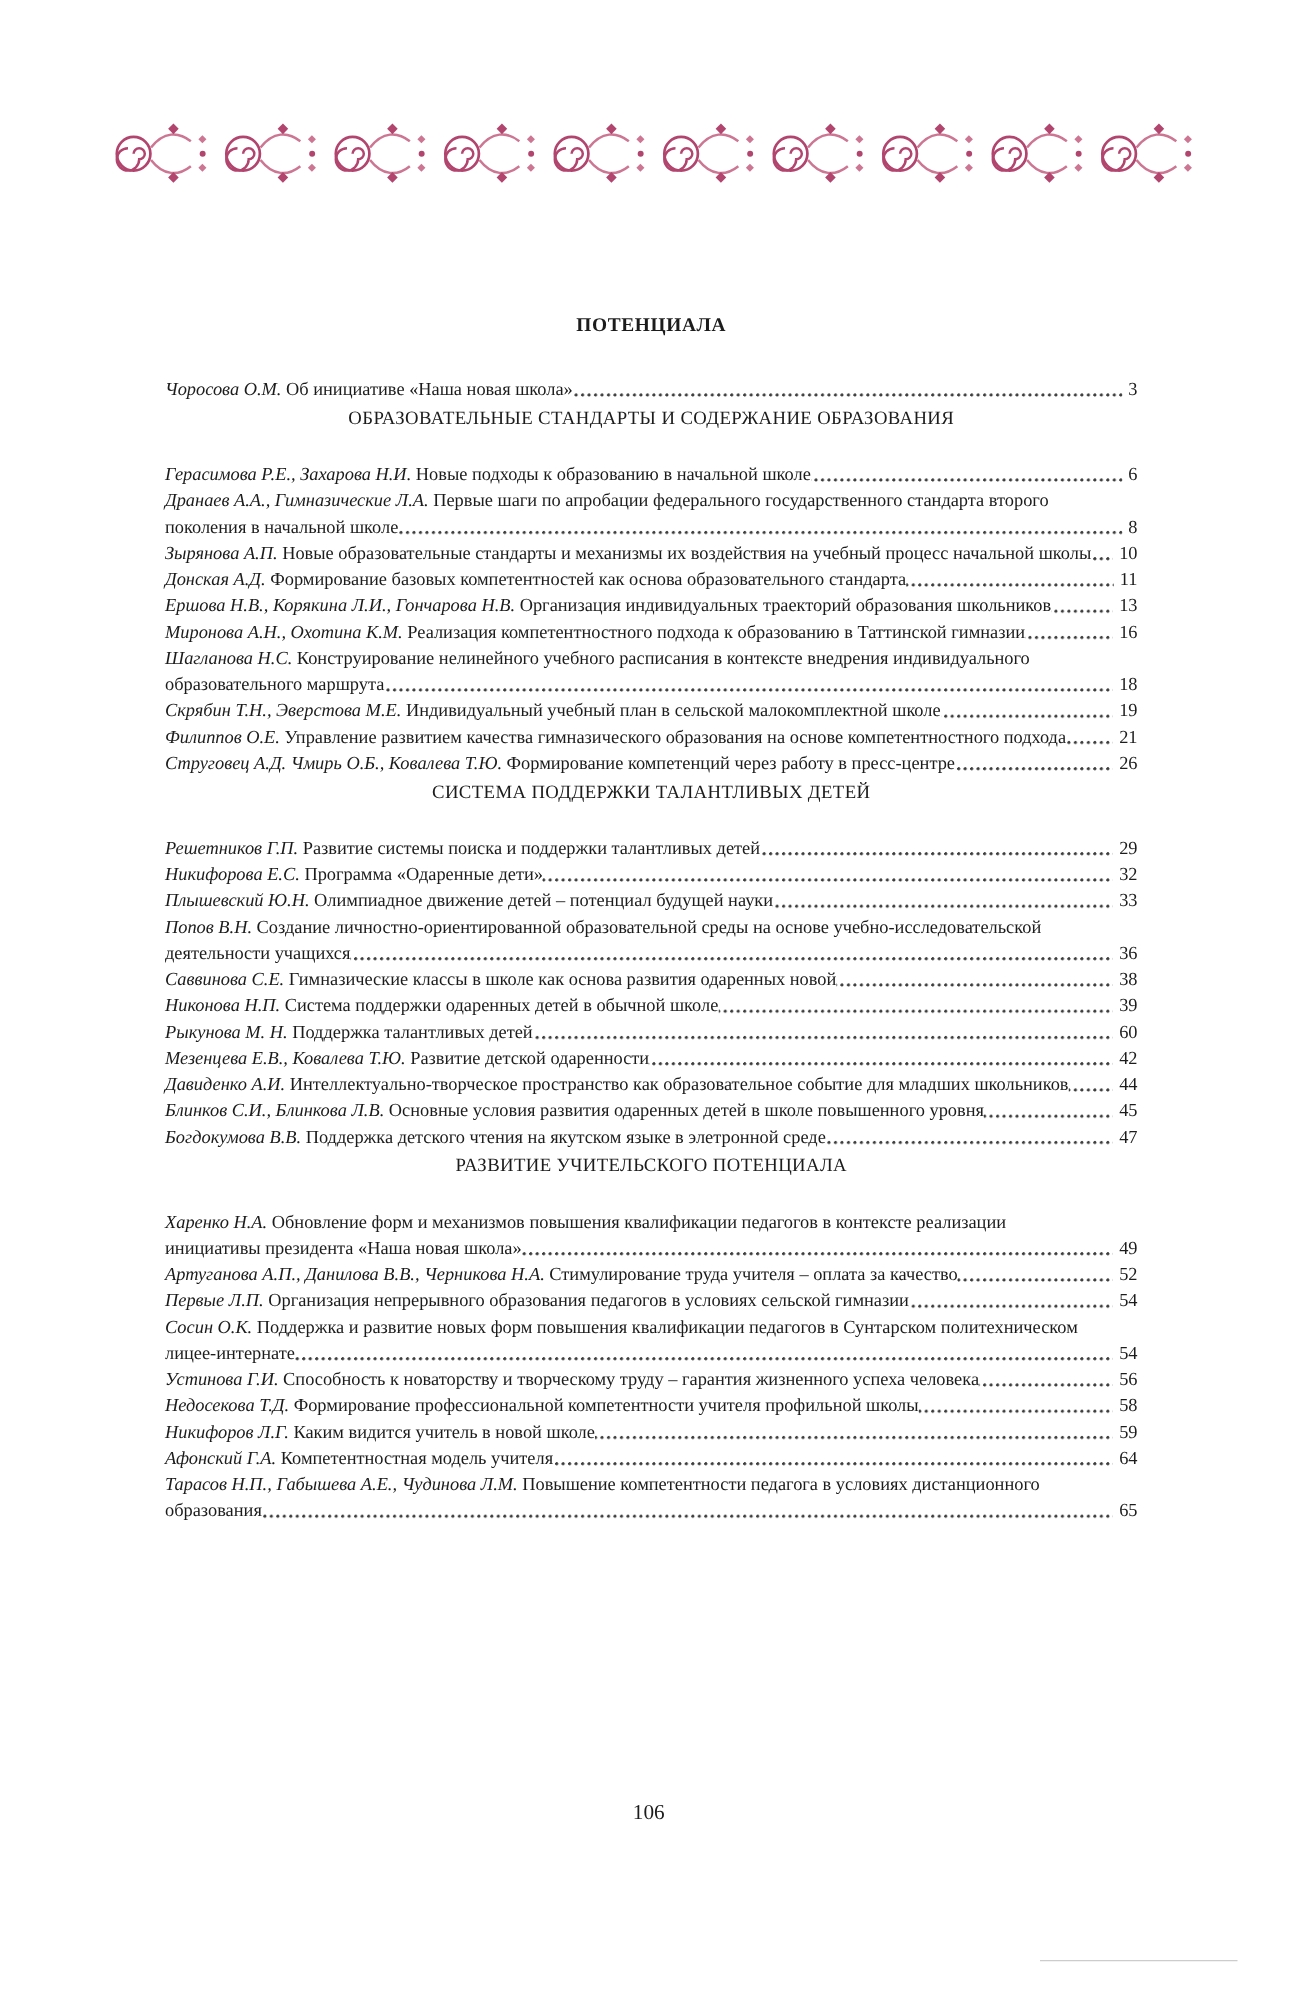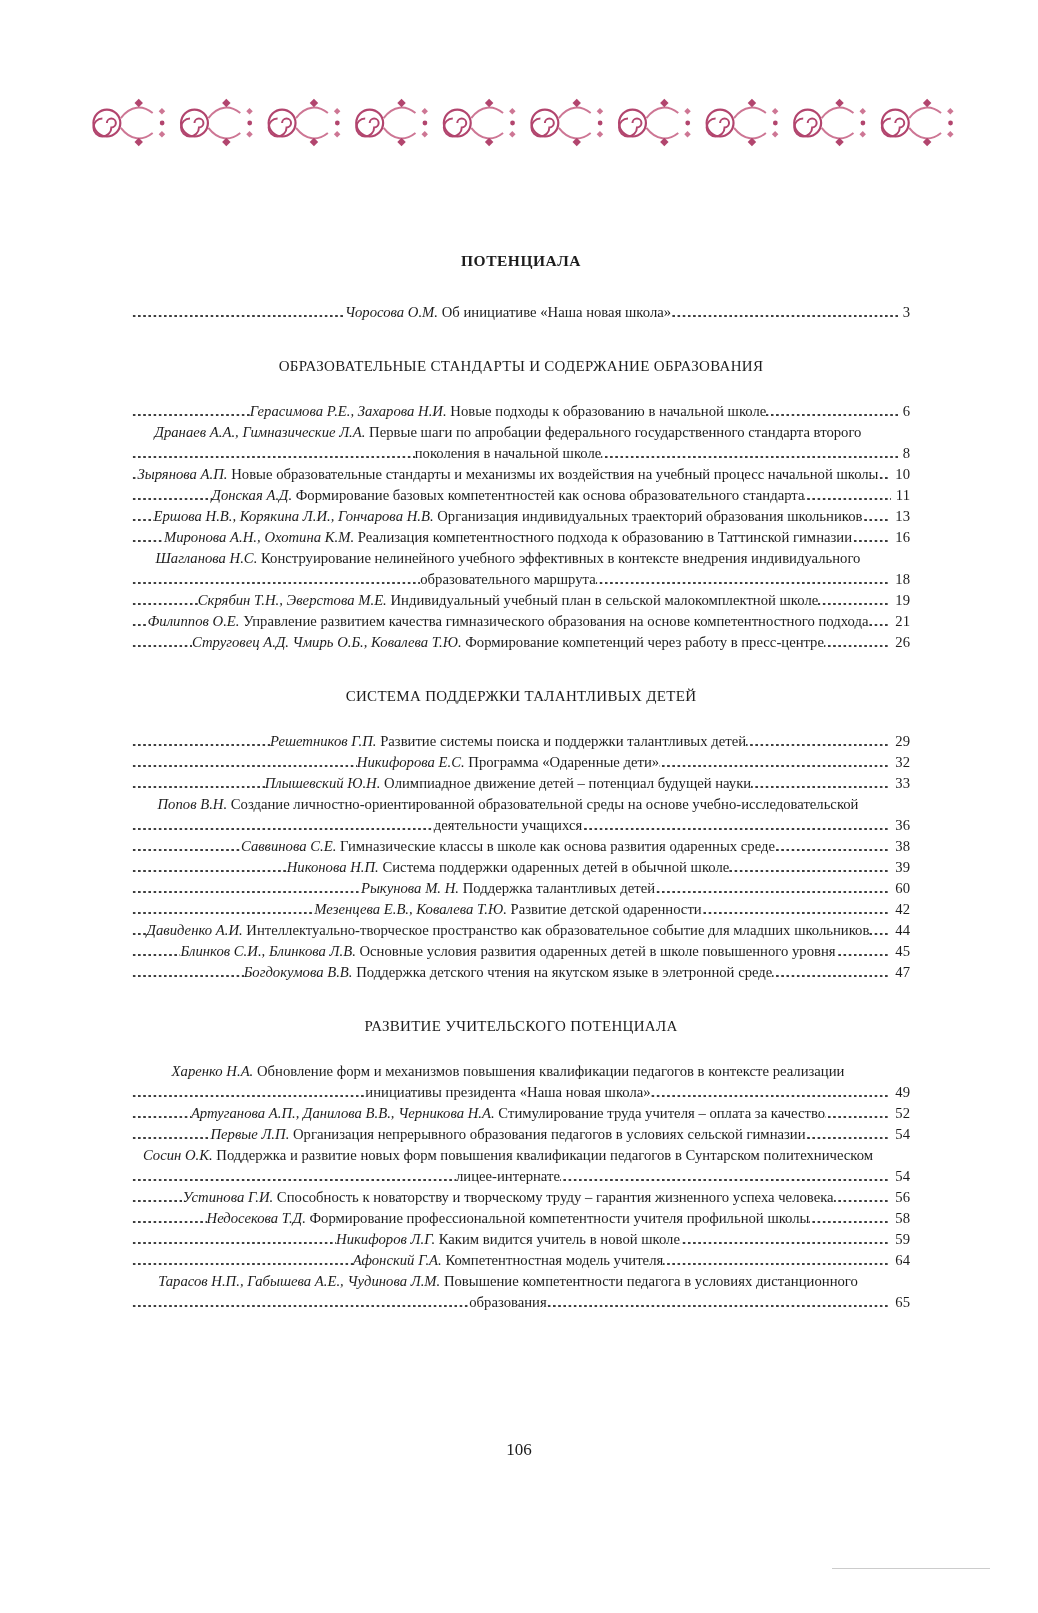--- a/index.html
+++ b/index.html
@@ -36,33 +36,33 @@
     width: 778px;
   }
   .toc-title {
     margin: 0 0 32px 0;
     text-align: center;
     font-size: 15.5px;
     font-weight: bold;
     letter-spacing: 0.5px;
   }
   .section-heading {
-    margin: 33px 0 24px 0;
+    margin: 2px 0 24px 0;
     text-align: center;
     font-size: 15px;
     font-weight: normal;
     letter-spacing: 0.3px;
     line-height: 21px;
   }
   .entry {
     position: relative;
     font-size: 14.7px;
     line-height: 21px;
     padding-right: 26px;
-    text-align: center;
+    text-align: left;
     
     background-image: radial-gradient(circle at 2.1px 2.1px, #3d3d3d 1.05px, rgba(0,0,0,0) 1.45px);
     background-size: 5.2px 5.2px;
     background-repeat: repeat-x;
     background-position: left 0 bottom 4px;
   }
   .etext {
     background: #ffffff;   
     padding: 3px 0;
   }
@@ -129,32 +129,32 @@
   <h1 class="toc-title">ПОТЕНЦИАЛА</h1>
   <div id="toc">
       <div class="entry"><span class="etext"><em class="authors">Чоросова О.М.</em> <span class="etitle">Об инициативе «Наша новая школа»</span></span><span class="pg">3</span></div>
       <h2 class="section-heading">ОБРАЗОВАТЕЛЬНЫЕ СТАНДАРТЫ И СОДЕРЖАНИЕ ОБРАЗОВАНИЯ</h2>
       <div class="entry"><span class="etext"><em class="authors">Герасимова Р.Е., Захарова Н.И.</em> <span class="etitle">Новые подходы к образованию в начальной школе</span></span><span class="pg">6</span></div>
       <div class="entry"><span class="etext"><em class="authors">Дранаев А.А., Гимназические Л.А.</em> <span class="etitle">Первые шаги по апробации федерального государственного стандарта второго поколения в начальной школе</span></span><span class="pg">8</span></div>
       <div class="entry"><span class="etext"><em class="authors">Зырянова А.П.</em> <span class="etitle">Новые образовательные стандарты и механизмы их воздействия на учебный процесс начальной школы</span></span><span class="pg">10</span></div>
       <div class="entry"><span class="etext"><em class="authors">Донская А.Д.</em> <span class="etitle">Формирование базовых компетентностей как основа образовательного стандарта</span></span><span class="pg">11</span></div>
       <div class="entry"><span class="etext"><em class="authors">Ершова Н.В., Корякина Л.И., Гончарова Н.В.</em> <span class="etitle">Организация индивидуальных траекторий образования школьников</span></span><span class="pg">13</span></div>
       <div class="entry"><span class="etext"><em class="authors">Миронова А.Н., Охотина К.М.</em> <span class="etitle">Реализация компетентностного подхода к образованию в Таттинской гимназии</span></span><span class="pg">16</span></div>
-      <div class="entry"><span class="etext"><em class="authors">Шагланова Н.С.</em> <span class="etitle">Конструирование нелинейного учебного эффективных в контексте внедрения индивидуального образовательного маршрута</span></span><span class="pg">18</span></div>
+      <div class="entry"><span class="etext"><em class="authors">Шагланова Н.С.</em> <span class="etitle">Конструирование нелинейного учебного расписания в контексте внедрения индивидуального образовательного маршрута</span></span><span class="pg">18</span></div>
       <div class="entry"><span class="etext"><em class="authors">Скрябин Т.Н., Эверстова М.Е.</em> <span class="etitle">Индивидуальный учебный план в сельской малокомплектной школе</span></span><span class="pg">19</span></div>
       <div class="entry"><span class="etext"><em class="authors">Филиппов О.Е.</em> <span class="etitle">Управление развитием качества гимназического образования на основе компетентностного подхода</span></span><span class="pg">21</span></div>
       <div class="entry"><span class="etext"><em class="authors">Струговец А.Д. Чмирь О.Б., Ковалева Т.Ю.</em> <span class="etitle">Формирование компетенций через работу в пресс-центре</span></span><span class="pg">24</span></div>
       <div class="entry"><span class="pg">26</span></div>
       <h2 class="section-heading">СИСТЕМА ПОДДЕРЖКИ ТАЛАНТЛИВЫХ ДЕТЕЙ</h2>
       <div class="entry"><span class="etext"><em class="authors">Решетников Г.П.</em> <span class="etitle">Развитие системы поиска и поддержки талантливых детей</span></span><span class="pg">29</span></div>
       <div class="entry"><span class="etext"><em class="authors">Никифорова Е.С.</em> <span class="etitle">Программа «Одаренные дети»</span></span><span class="pg">31</span></div>
       <div class="entry"><span class="pg">32</span></div>
       <div class="entry"><span class="etext"><em class="authors">Плышевский Ю.Н.</em> <span class="etitle">Олимпиадное движение детей – потенциал будущей науки</span></span><span class="pg">33</span></div>
       <div class="entry"><span class="etext"><em class="authors">Попов В.Н.</em> <span class="etitle">Создание личностно-ориентированной образовательной среды на основе учебно-исследовательской деятельности учащихся</span></span><span class="pg">36</span></div>
-      <div class="entry"><span class="etext"><em class="authors">Саввинова С.Е.</em> <span class="etitle">Гимназические классы в школе как основа развития одаренных среде</span></span><span class="pg">38</span></div>
+      <div class="entry"><span class="etext"><em class="authors">Саввинова С.Е.</em> <span class="etitle">Гимназические классы в школе как основа развития одаренных новой</span></span><span class="pg">38</span></div>
       <div class="entry"><span class="etext"><em class="authors">Никонова Н.П.</em> <span class="etitle">Система поддержки одаренных детей в обычной школе</span></span><span class="pg">39</span></div>
       <div class="entry"><span class="etext"><em class="authors">Рыкунова М. Н.</em> <span class="etitle">Поддержка талантливых детей</span></span><span class="pg">60</span></div>
       <div class="entry"><span class="etext"><em class="authors">Мезенцева Е.В., Ковалева Т.Ю.</em> <span class="etitle">Развитие детской одаренности</span></span><span class="pg">42</span></div>
       <div class="entry"><span class="etext"><em class="authors">Давиденко А.И.</em> <span class="etitle">Интеллектуально-творческое пространство как образовательное событие для младших школьников</span></span><span class="pg">44</span></div>
       <div class="entry"><span class="etext"><em class="authors">Блинков С.И., Блинкова Л.В.</em> <span class="etitle">Основные условия развития одаренных детей в школе повышенного уровня</span></span><span class="pg">45</span></div>
       <div class="entry"><span class="etext"><em class="authors">Богдокумова В.В.</em> <span class="etitle">Поддержка детского чтения на якутском языке в элетронной среде</span></span><span class="pg">47</span></div>
       <h2 class="section-heading">РАЗВИТИЕ УЧИТЕЛЬСКОГО ПОТЕНЦИАЛА</h2>
       <div class="entry"><span class="etext"><em class="authors">Харенко Н.А.</em> <span class="etitle">Обновление форм и механизмов повышения квалификации педагогов в контексте реализации инициативы президента «Наша новая школа»</span></span><span class="pg">49</span></div>
       <div class="entry"><span class="etext"><em class="authors">Артуганова А.П., Данилова В.В., Черникова Н.А.</em> <span class="etitle">Стимулирование труда учителя – оплата за качество</span></span><span class="pg">52</span></div>
       <div class="entry"><span class="etext"><em class="authors">Первые Л.П.</em> <span class="etitle">Организация непрерывного образования педагогов в условиях сельской гимназии</span></span><span class="pg">54</span></div>

